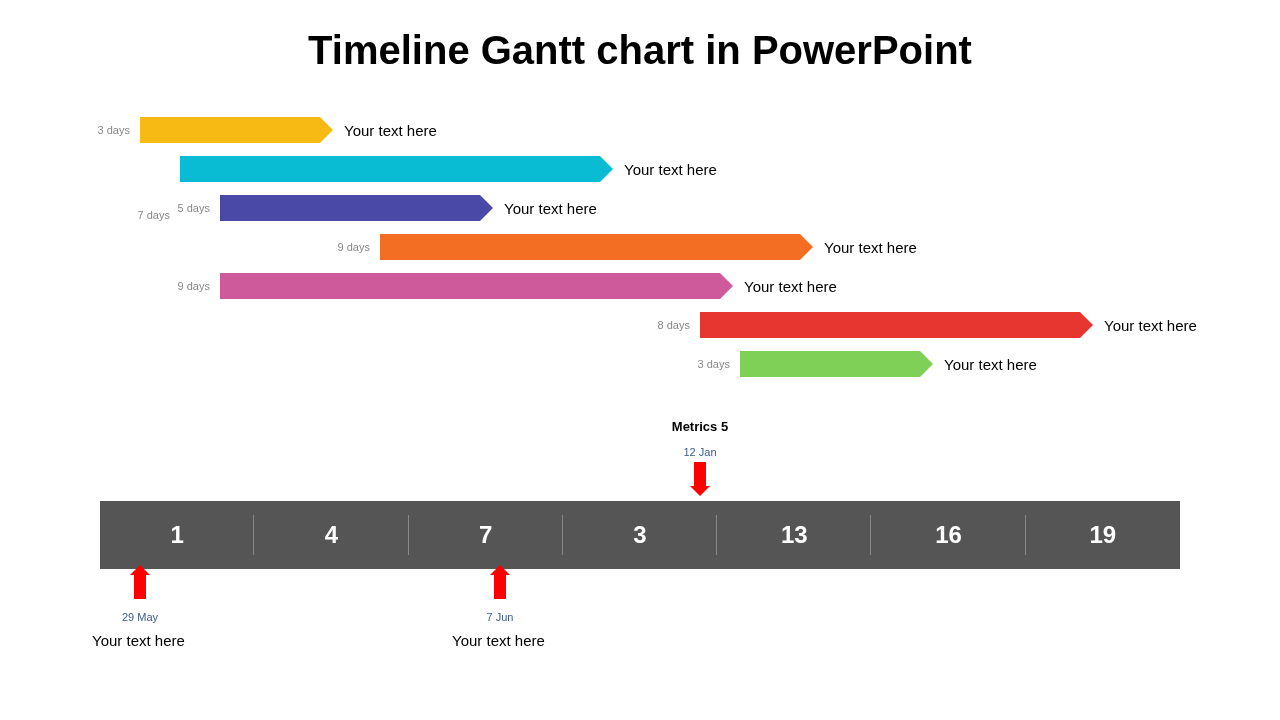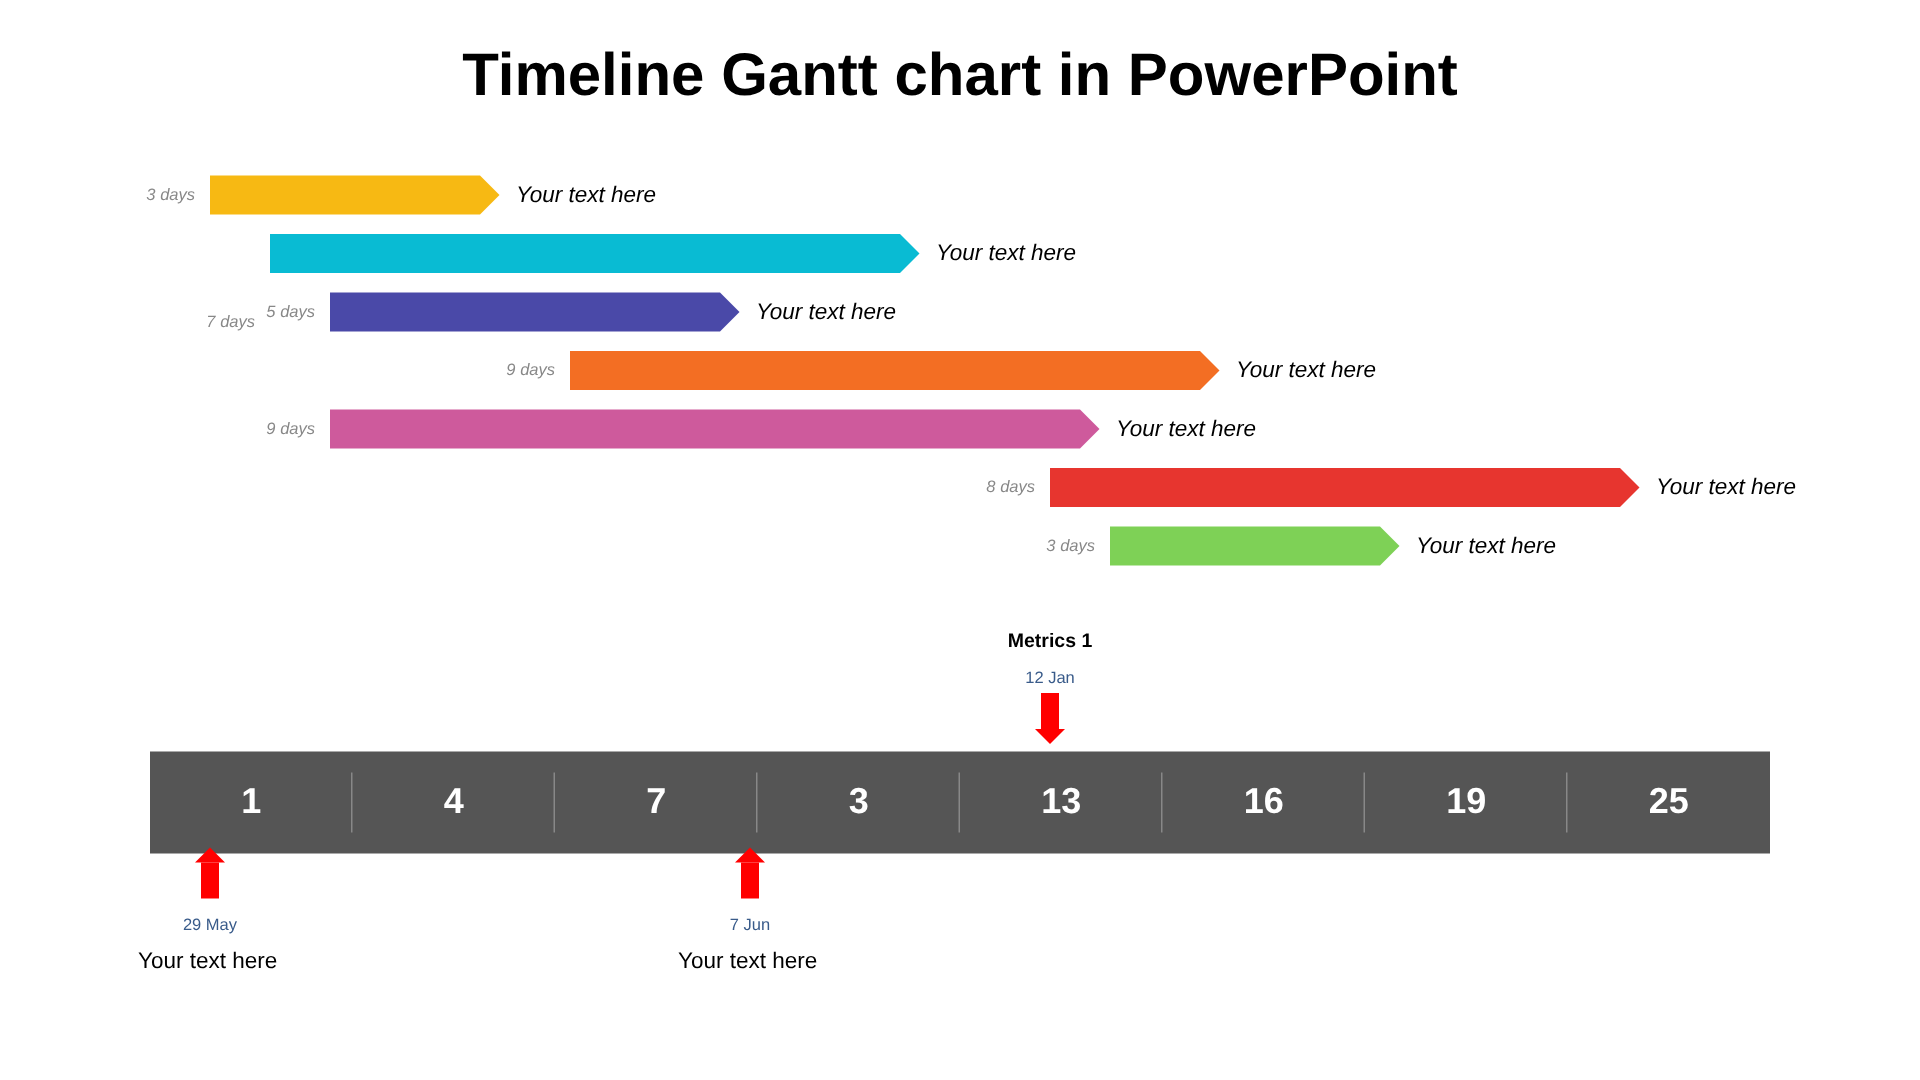--- a/index.html
+++ b/index.html
@@ -16,21 +16,20 @@
     font-size: 40px;
     font-weight: bold;
     padding-top: 28px;
     color: #000;
   }
   .gantt-area {
     position: absolute;
     top: 110px;
     left: 0;
     width: 1280px;
-    font-style: italic;
   }
   .task-row {
     position: relative;
     height: 39px;
     width: 100%;
   }
   .duration-label {
     position: absolute;
     font-size: 11px;
     color: #888;
@@ -184,33 +183,32 @@
   </div>
 
   <div class="task-row">
     <span class="duration-label" style="left:660px;width:70px;">3 days</span>
     <div class="bar" style="left:740px;width:180px;background:#7ED156;--bar-color:#7ED156;"></div>
     <span class="task-label" style="left:944px;">Your text here</span>
   </div>
 
 </div>
 
-<div class="metrics-label" style="top:419px;left:670px;width:60px;">Metrics 1</div>
+<div class="metrics-label" style="top:419px;left:670px;width:60px;">Metrics 5</div>
 <div class="axis-date" style="top:446px;left:670px;width:60px;">12 Jan</div>
 <div class="arrow-down" style="top:462px;left:694px;"></div>
 
 <div class="axis-bar" style="top:501px;">
   <div class="tick">1</div>
   <div class="tick">4</div>
   <div class="tick">7</div>
   <div class="tick">3</div>
   <div class="tick">13</div>
   <div class="tick">16</div>
   <div class="tick">19</div>
-  <div class="tick">25</div>
 </div>
 
 <div class="arrow-up" style="top:575px;left:134px;"></div>
 <div class="axis-date" style="top:611px;left:110px;width:60px;">29 May</div>
 <div class="marker-text" style="top:632px;left:92px;">Your text here</div>
 
 <div class="arrow-up" style="top:575px;left:494px;"></div>
 <div class="axis-date" style="top:611px;left:470px;width:60px;">7 Jun</div>
 <div class="marker-text" style="top:632px;left:452px;">Your text here</div>
 

